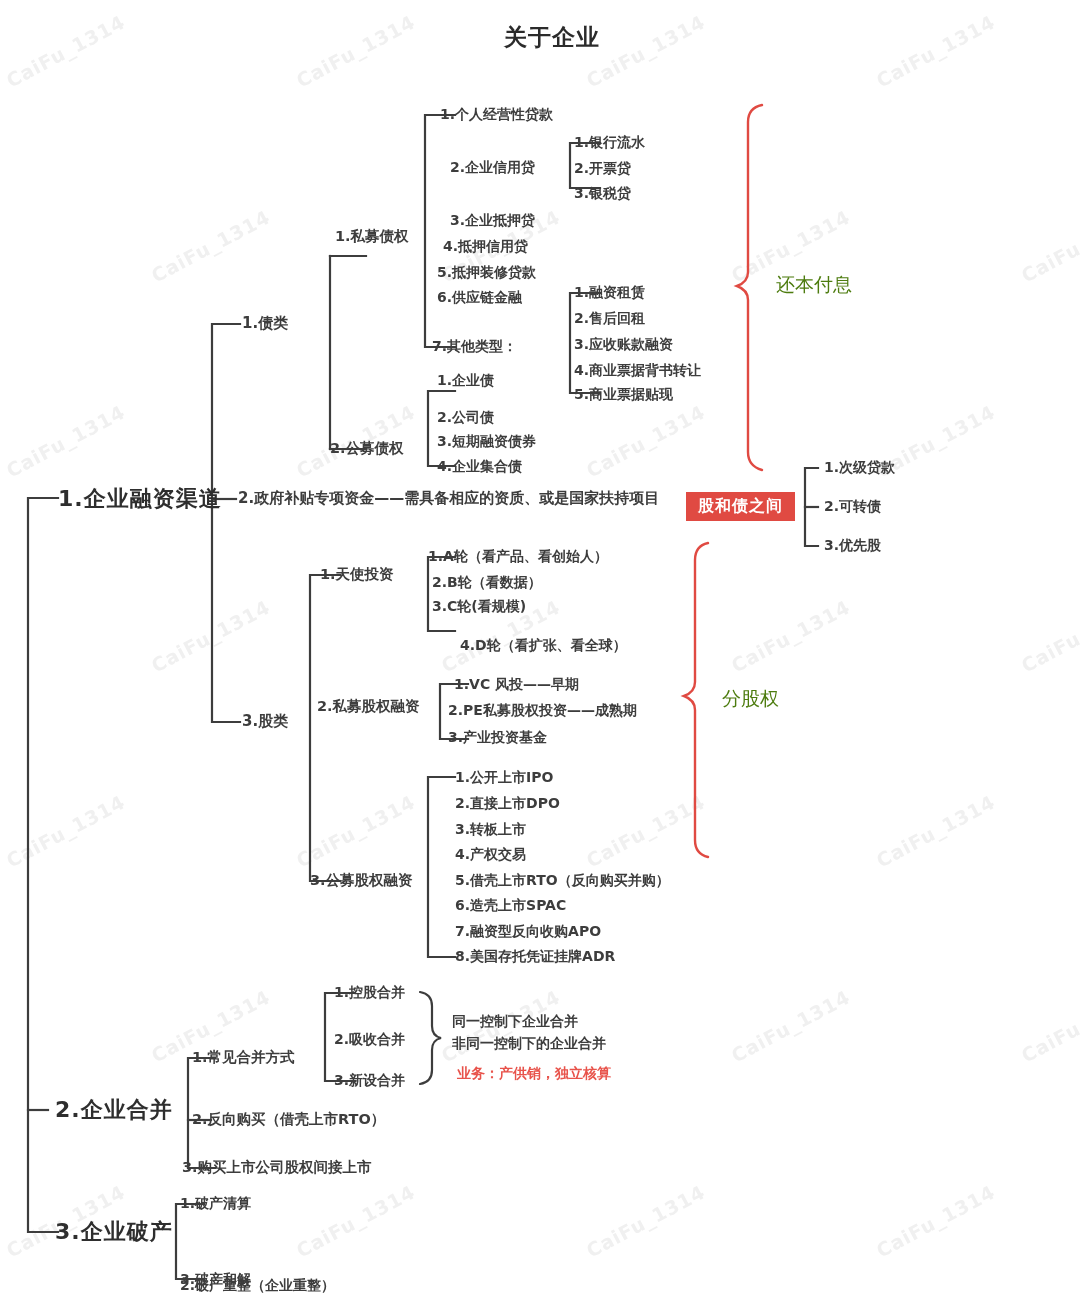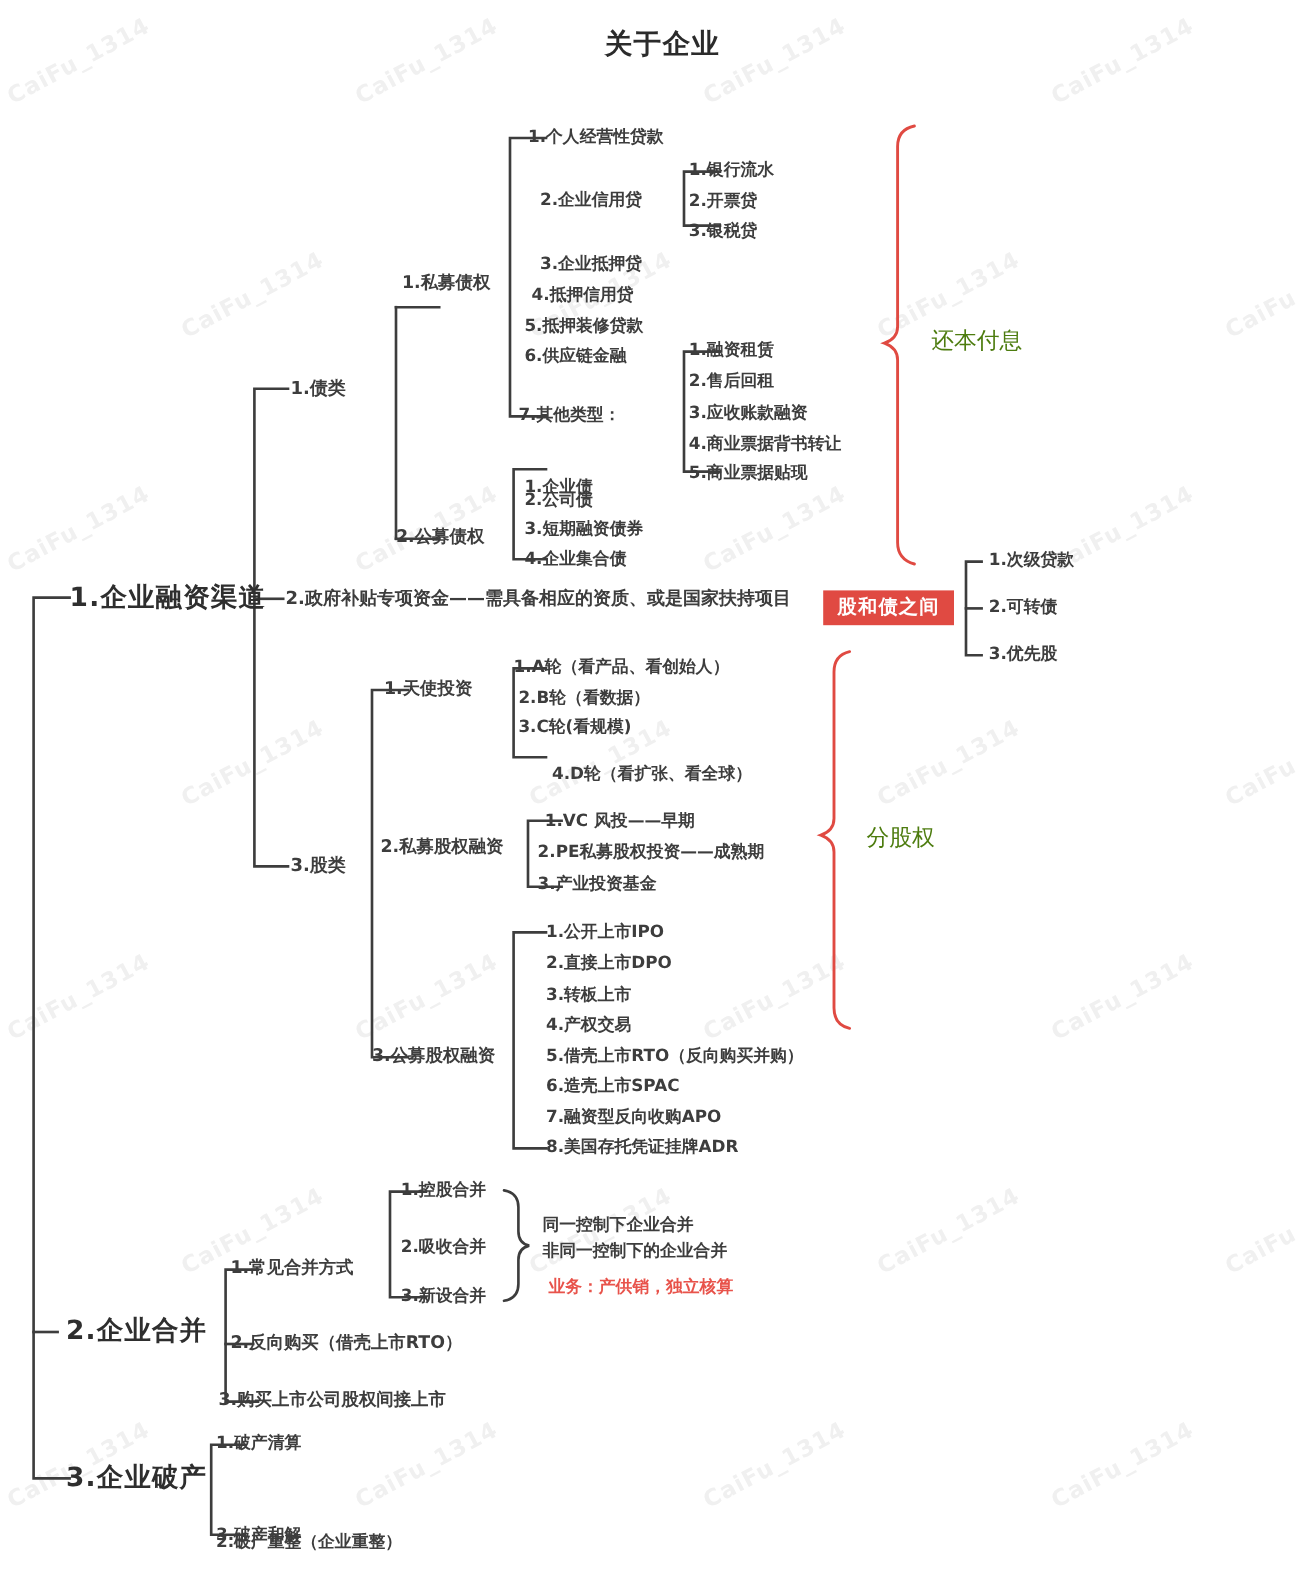--- a/index.html
+++ b/index.html
@@ -166,21 +166,21 @@
     <div class="node lvl3" style="left:574px;top:134px;">1.银行流水</div>
     <div class="node lvl3" style="left:574px;top:160px;">2.开票贷</div>
     <div class="node lvl3" style="left:574px;top:185px;">3.银税贷</div>
 
     <div class="node lvl3" style="left:574px;top:284px;">1.融资租赁</div>
     <div class="node lvl3" style="left:574px;top:310px;">2.售后回租</div>
     <div class="node lvl3" style="left:574px;top:336px;">3.应收账款融资</div>
     <div class="node lvl3" style="left:574px;top:362px;">4.商业票据背书转让</div>
     <div class="node lvl3" style="left:574px;top:386px;">5.商业票据贴现</div>
 
-    <div class="node lvl3" style="left:437px;top:398px;">1.企业债</div>
+    <div class="node lvl3" style="left:437px;top:372px;">1.企业债</div>
     <div class="node lvl3" style="left:437px;top:409px;">2.公司债</div>
     <div class="node lvl3" style="left:437px;top:433px;">3.短期融资债券</div>
     <div class="node lvl3" style="left:437px;top:458px;">4.企业集合债</div>
 
     <div class="node red-label" style="left:776px;top:274px;">还本付息</div>
     <div class="node red-label" style="left:722px;top:688px;">分股权</div>
 
     <div class="node" style="left:686px;top:492px;border-radius:10px;">
       <span class="red-chip">股和债之间</span>
     </div>

